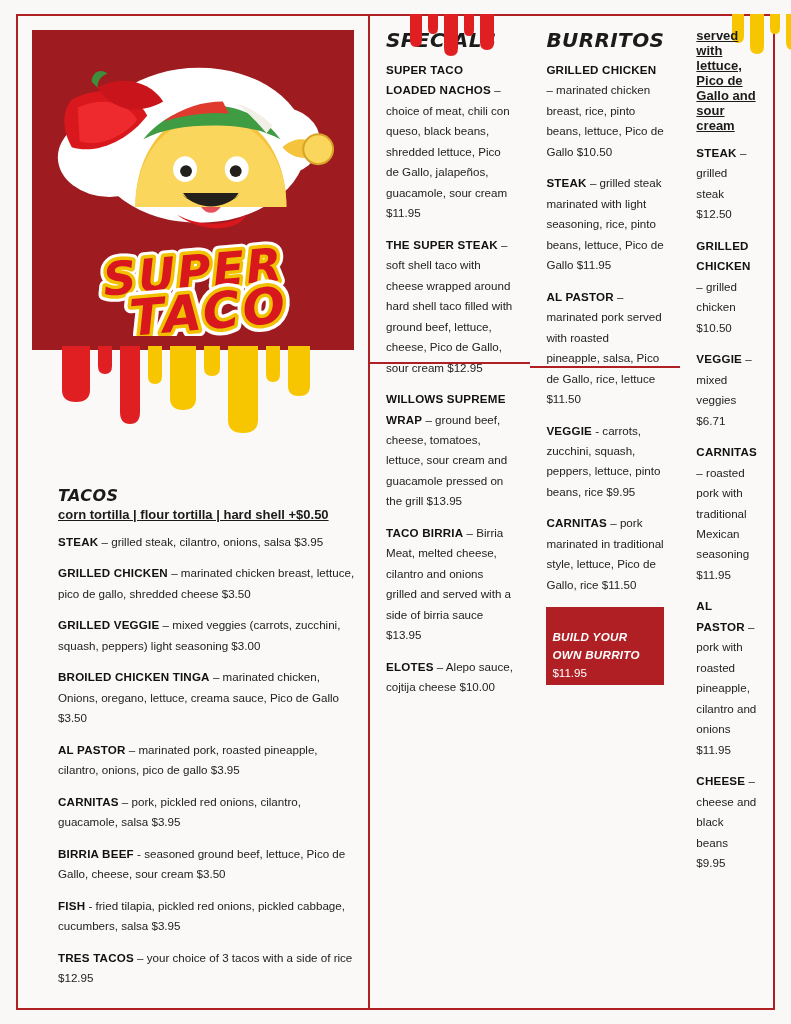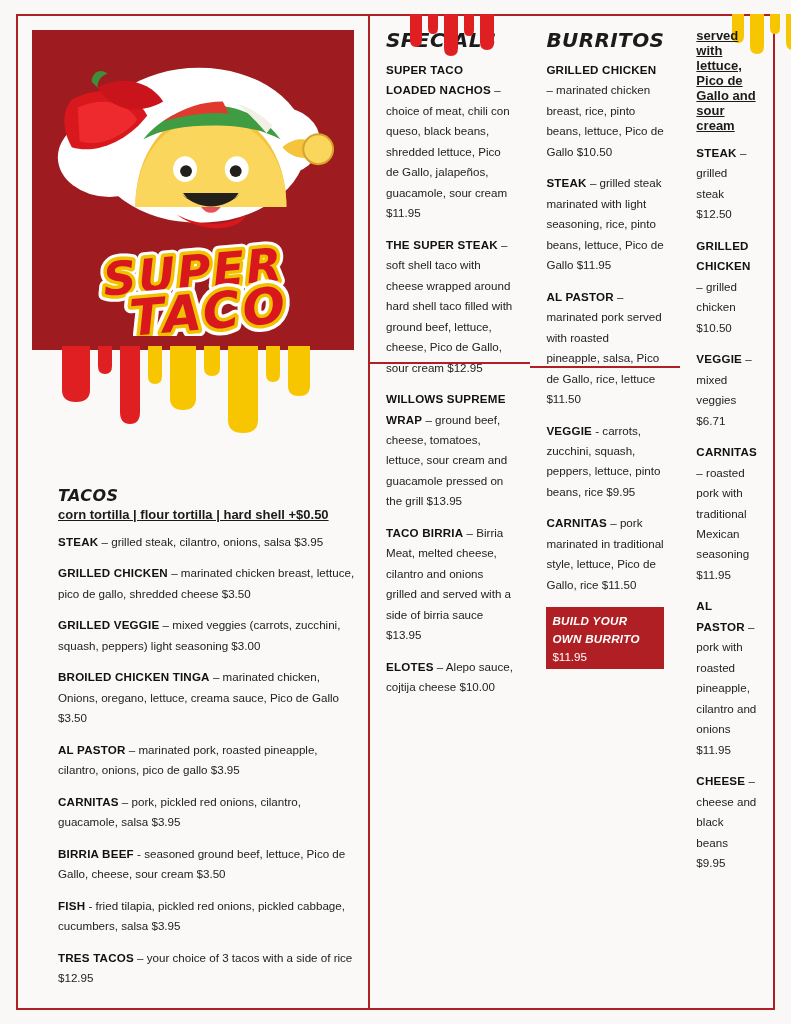--- a/index.html
+++ b/index.html
@@ -111,21 +111,21 @@
     position: absolute;
     left: 198px;
     top: -2px;
     width: 104px;
     height: 42px;
   }
   .build-bar {
     display: inline-block;
     background: #b01f24;
     color: #fff;
-    padding: 4px 8px 4px 6px;
+    padding: 20px 8px 4px 6px;
     margin-top: 2px;
   }
   .build-bar .nm {
     font-style: italic;
     font-weight: bold;
     font-size: 11.6px;
     letter-spacing: 0.3px;
   }
   .build-bar .ds { font-size: 11.6px; }
   .texture {

